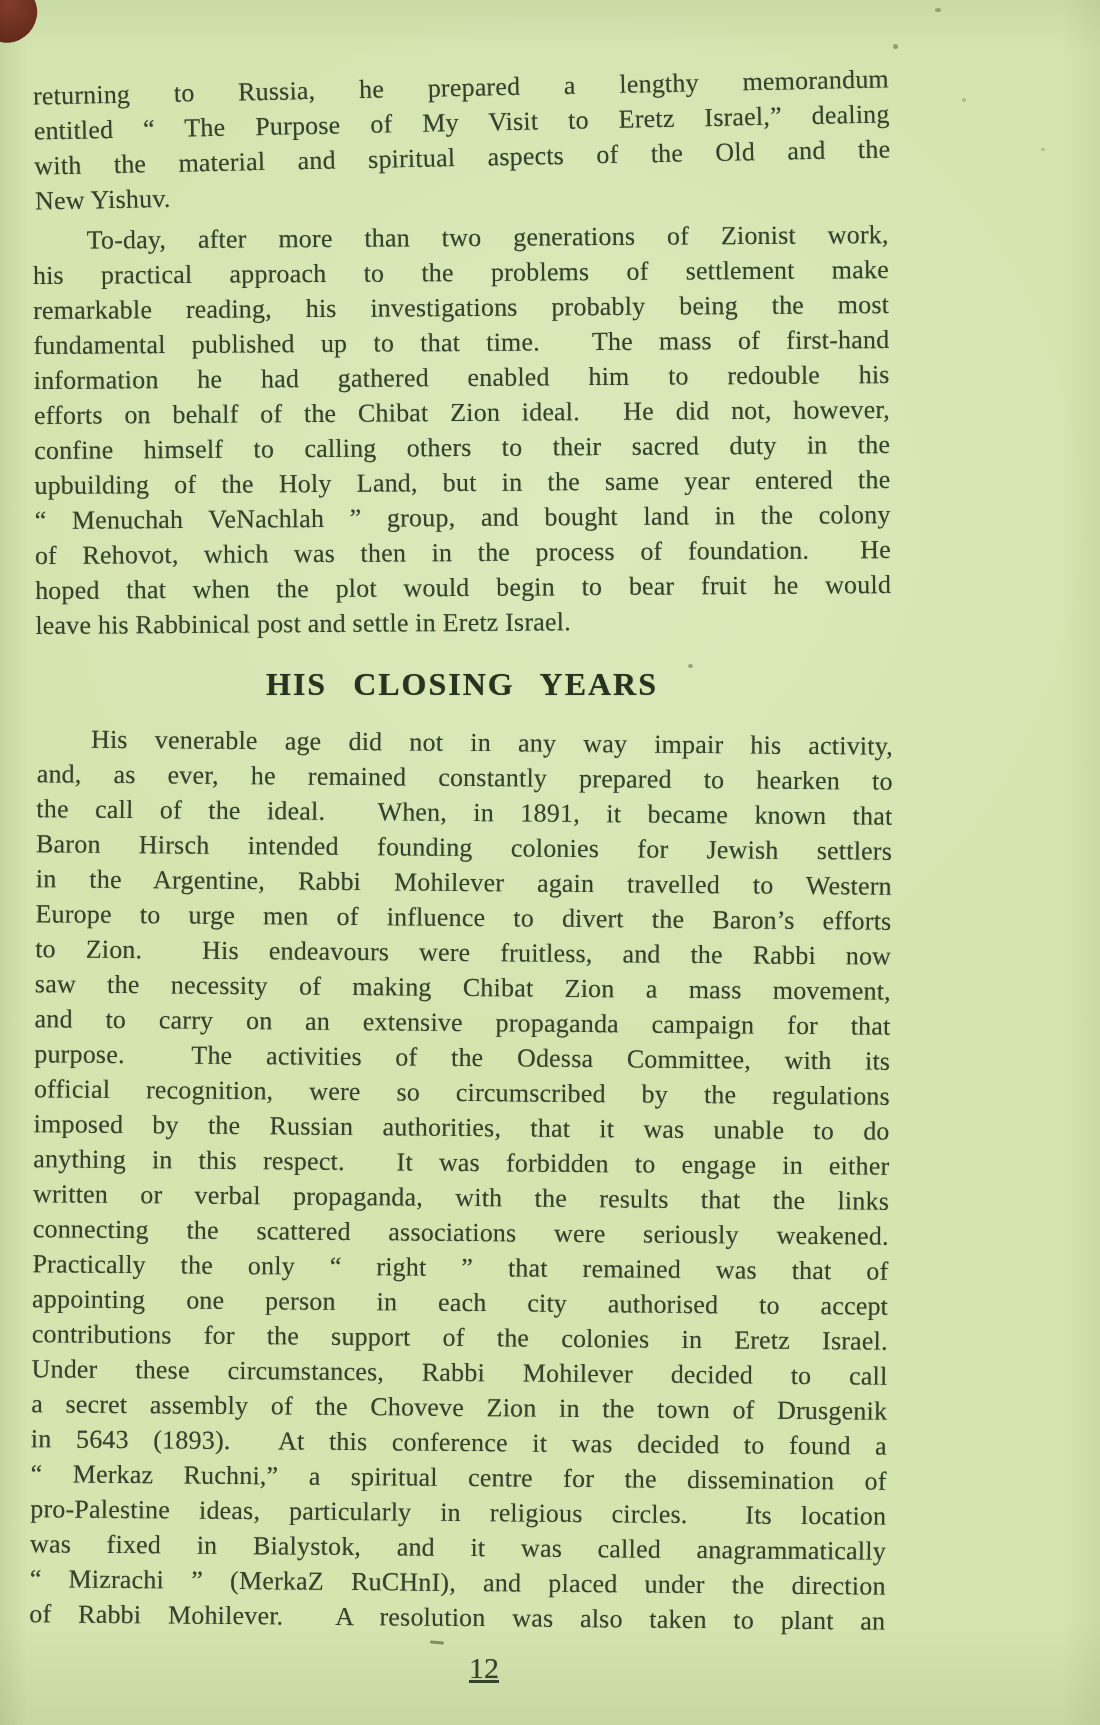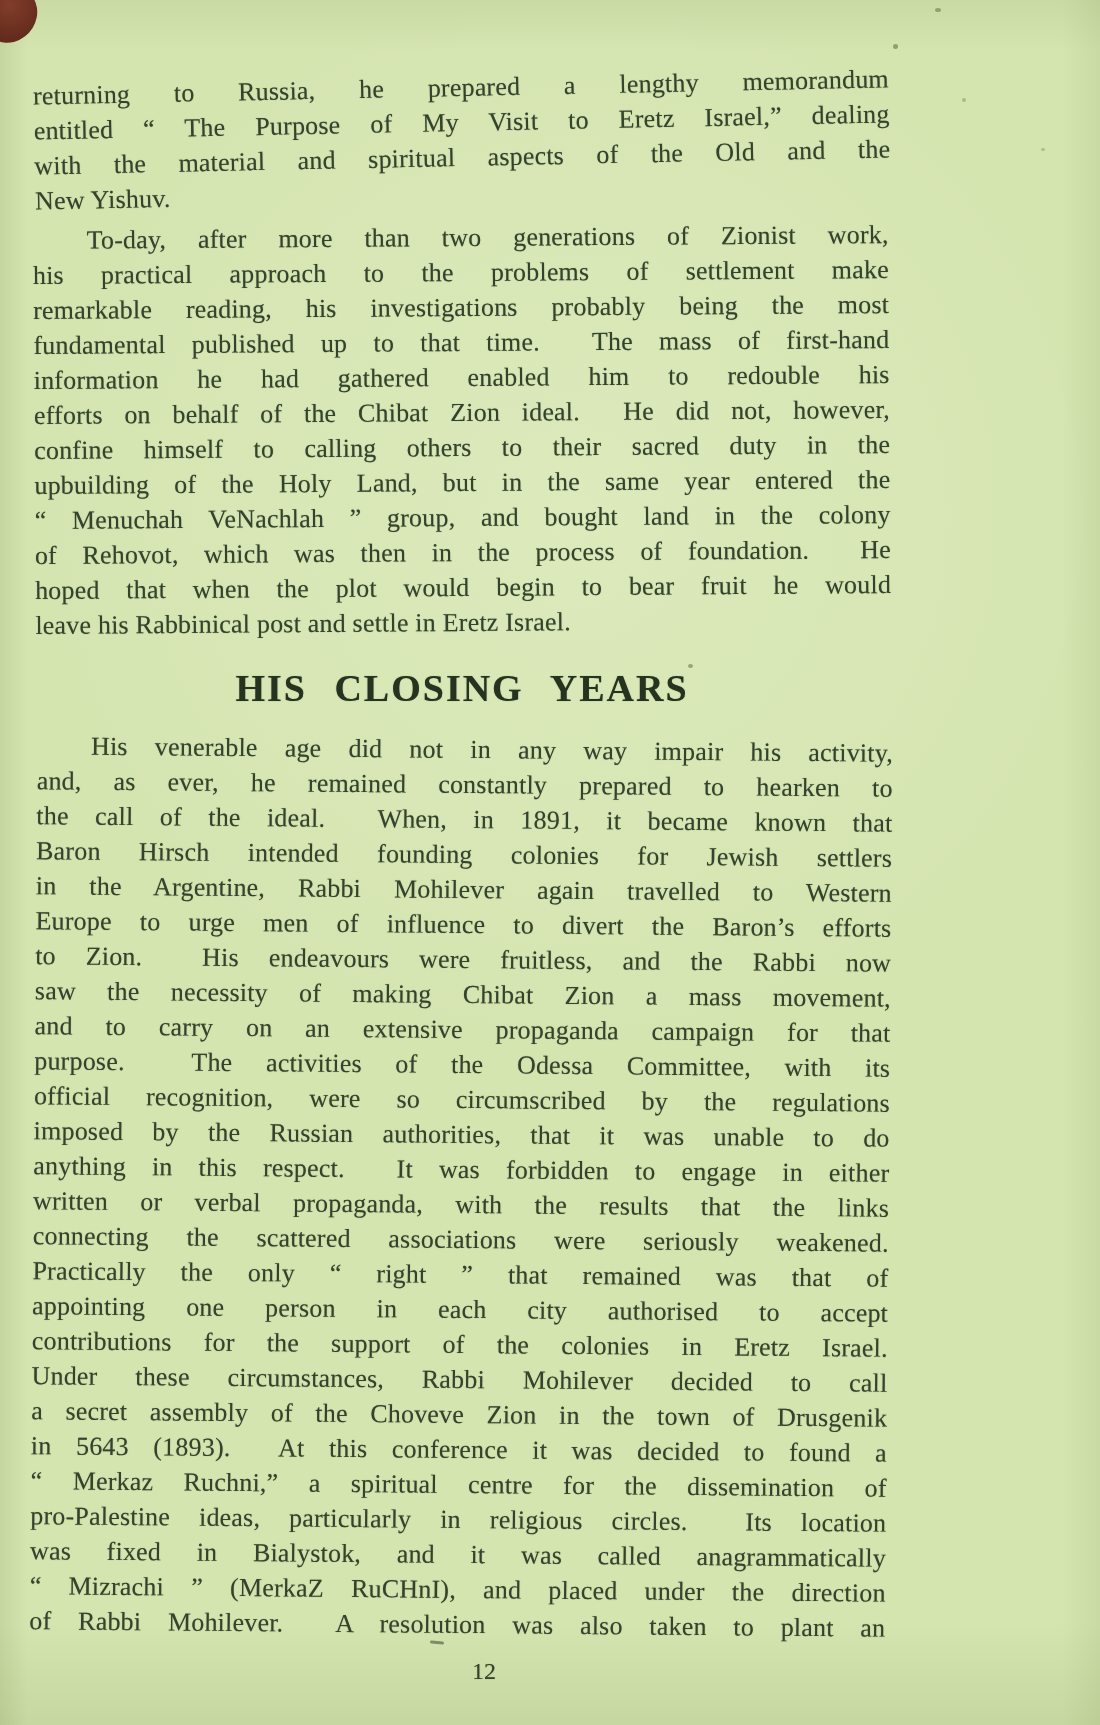--- a/index.html
+++ b/index.html
@@ -47,35 +47,36 @@
   .para .line.flush { text-align-last: left; }
   .para.indent .line:first-child { text-indent: 54px; }
 
   .p1 { transform: rotate(-1.15deg); transform-origin: 50% 50%; }
   .p2 { margin-top: 10px; transform: rotate(-0.4deg); transform-origin: 50% 50%; }
   .p3 { transform: rotate(0.5deg); transform-origin: 50% 40%; }
 
   .section-heading {
     margin: 26px 0 22px 0;
     text-align: center;
-    font-size: 38px;
+    font-size: 32px;
     font-weight: bold;
     letter-spacing: 2px;
     word-spacing: 16px;
     color: var(--ink_heading);
     text-shadow: 0 0 1px rgba(30,45,25,0.5);
   }
 
   .page-number {
     margin-top: 16px;
     text-align: center;
-    font-size: 24px;
+    font-size: 30px;
     transform: translateX(22px);
     color: var(--ink);
     text-shadow: 0 0 1px rgba(45,60,38,0.45);
+    text-decoration: underline;
   }
 
   .corner-stain {
     position: absolute;
     left: -16px;
     top: -14px;
     width: 52px;
     height: 58px;
     background: radial-gradient(circle at 38% 36%, #7c3020, #5a1b10 72%);
     border-radius: 46% 54% 58% 42%;

